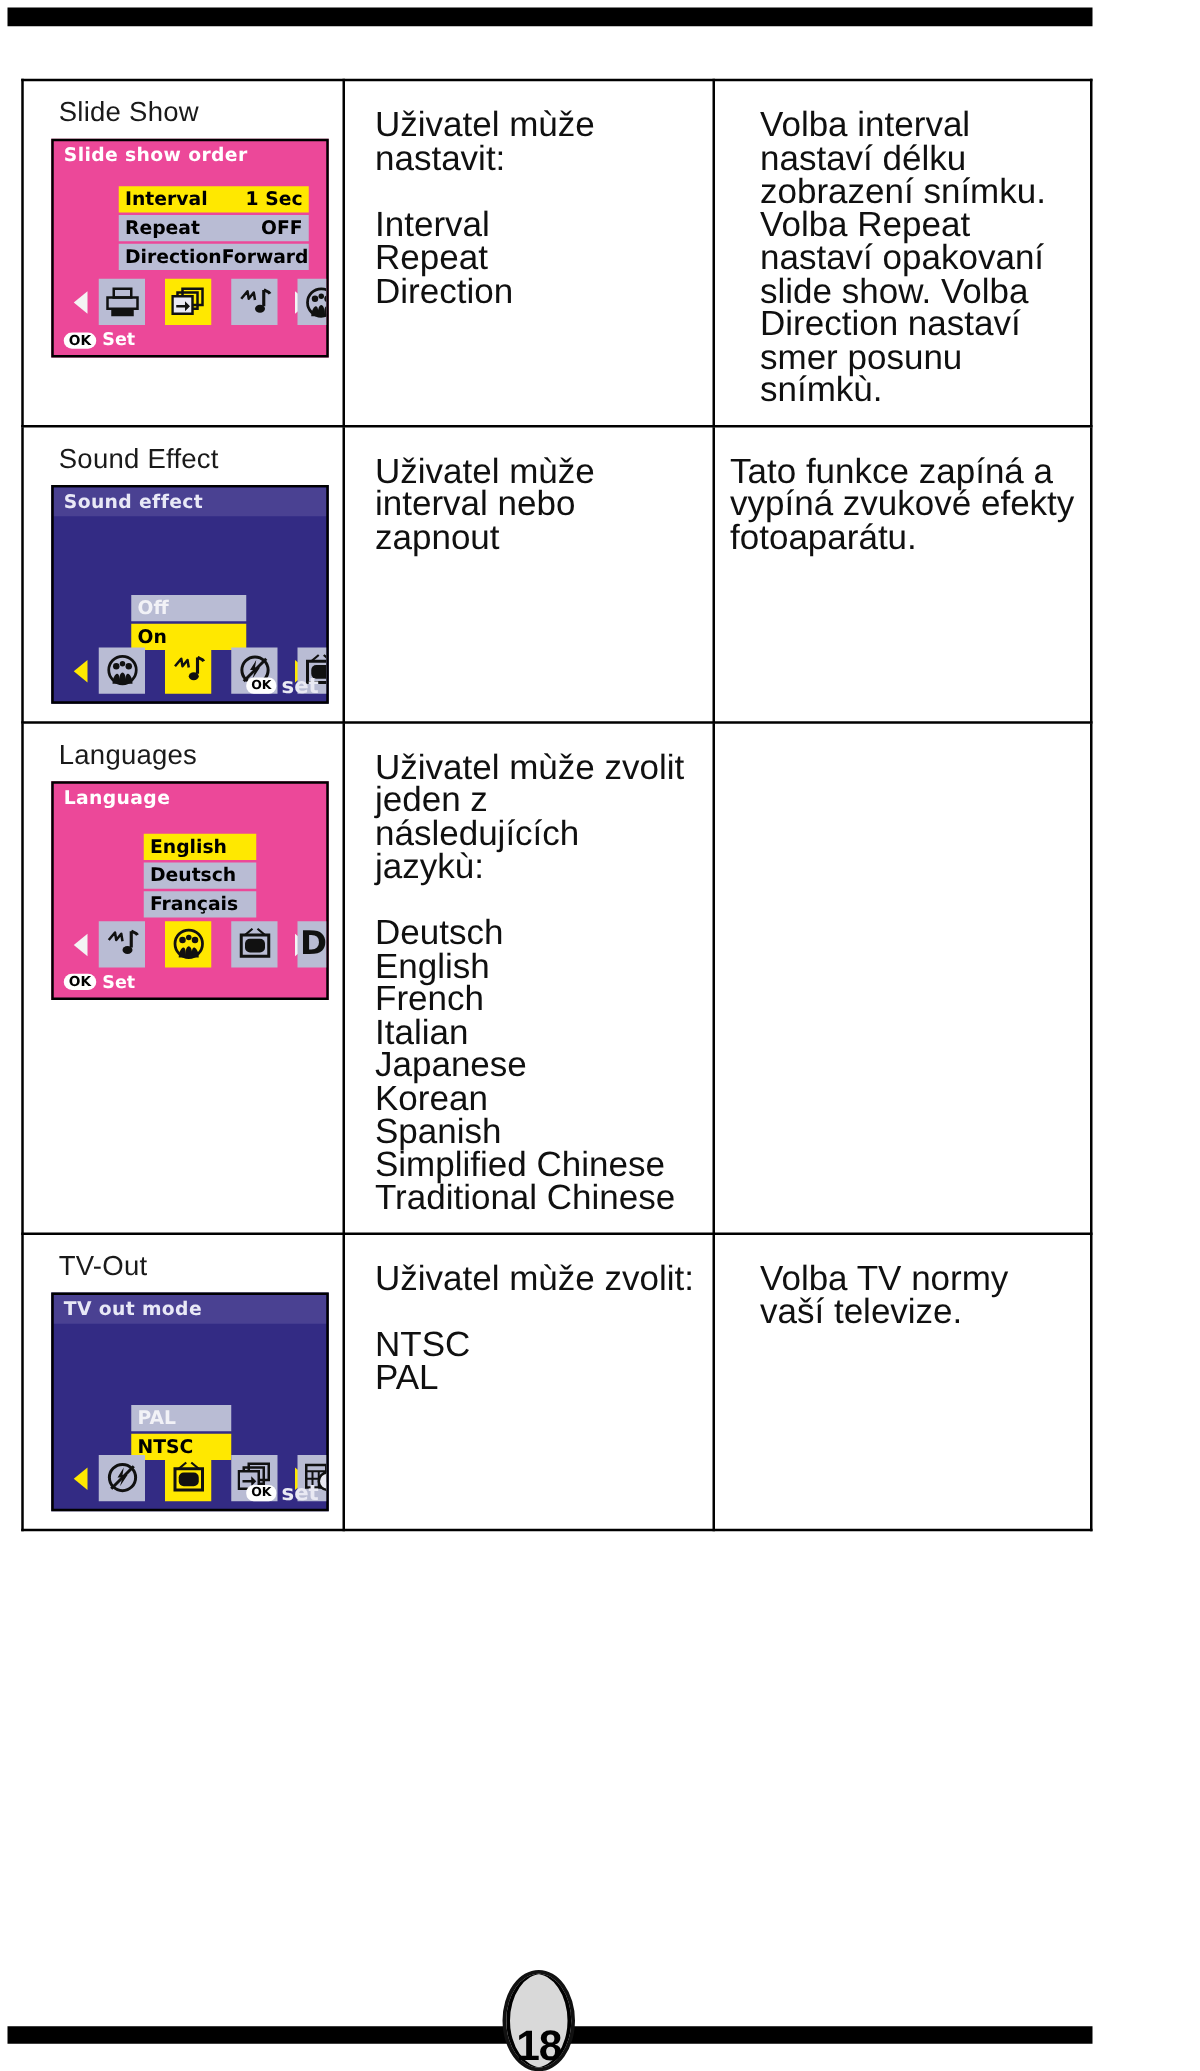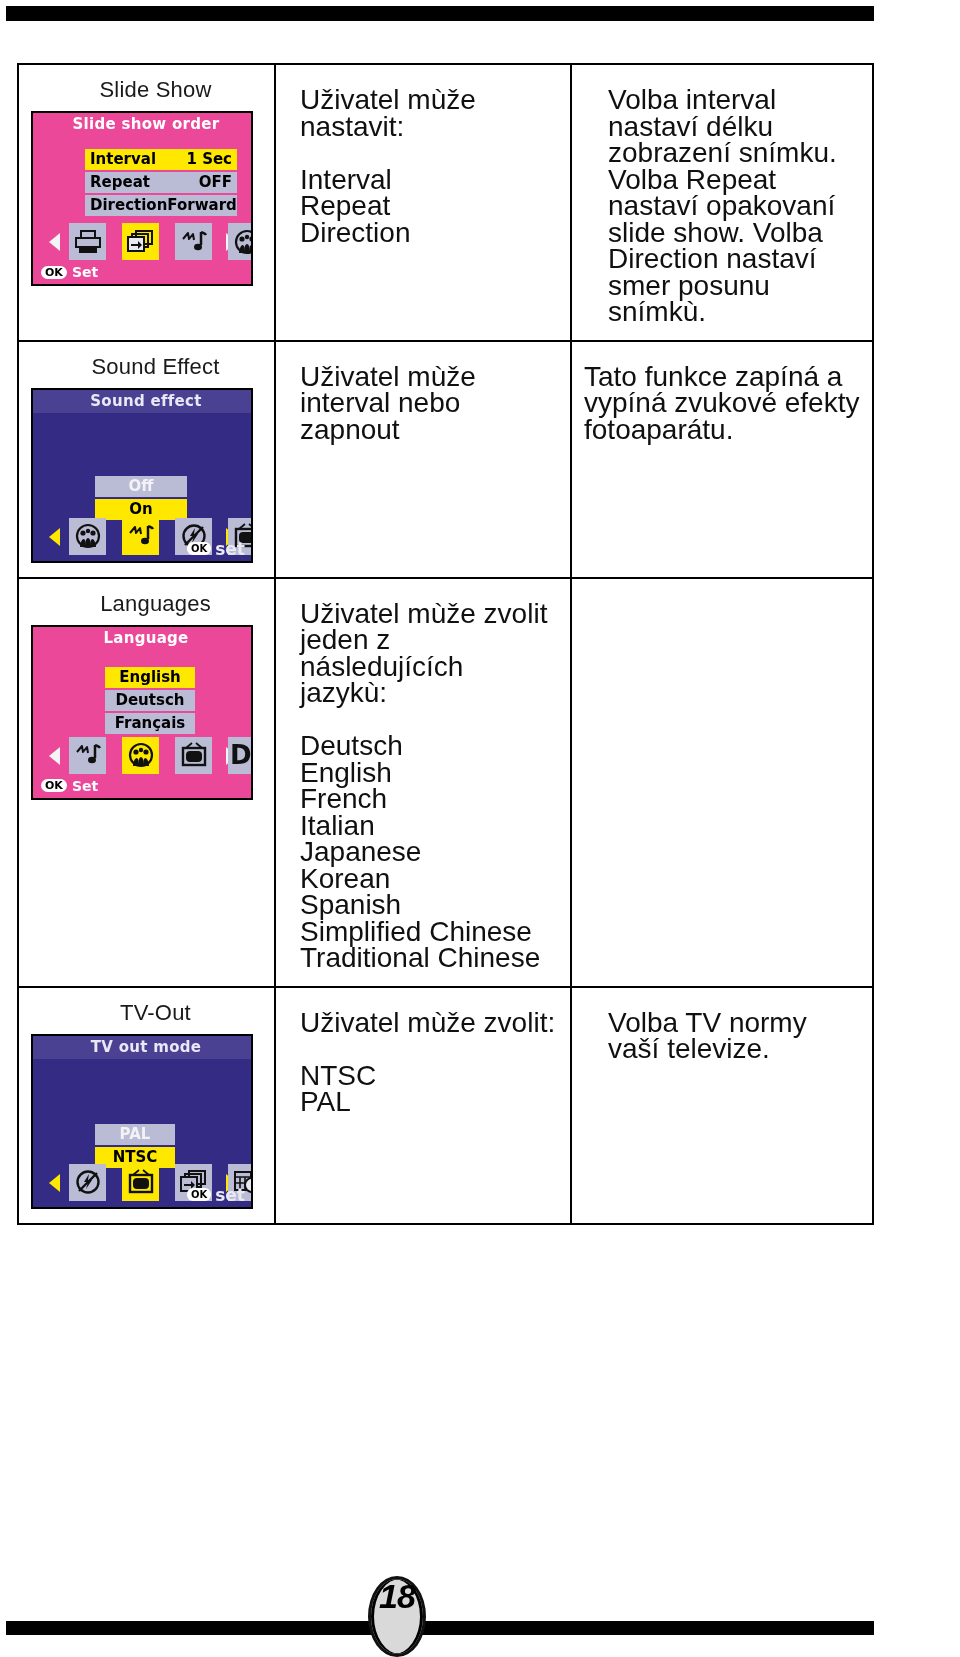--- a/index.html
+++ b/index.html
@@ -28,34 +28,33 @@
   .bottom-rule {
     position: absolute;
     left: 6px;
     top: 1621px;
     width: 868px;
     height: 14px;
     background: #000;
   }
   .page-number-oval {
     position: absolute;
-    left: 368px;
+    left: 402px;
     top: 1576px;
     width: 58px;
     height: 81px;
     border-radius: 50%;
     background: #d9d9d9;
     box-shadow: -3px 0 0 0 #000 inset, 3px 0 0 0 #000 inset;
     border: 3px solid #111;
     box-sizing: border-box;
     display: flex;
-    align-items: flex-start;
+    align-items: flex-end;
     justify-content: center;
     z-index: 5;
-    font-style: italic;
   }
   .page-number-oval span {
     font-size: 34px;
     font-weight: bold;
     color: #000;
     line-height: 1;
     letter-spacing: -1px;
   }
 
   
@@ -69,21 +68,21 @@
   }
   .doc-table td {
     border: 2px solid #000;
     vertical-align: top;
     padding: 0;
   }
   .col-shot   { width: 257px; }
   .col-mid    { width: 296px; }
   .col-right  { width: 302px; }
 
-  .cell-pad-shot { padding: 12px 0 14px 12px; text-align: center; }
+  .cell-pad-shot { padding: 12px 0 14px 22px; }
   .cell-pad-text { padding: 22px 12px 14px 24px; }
 
   .row-label {
     font-size: 22px;
     color: #1a1a1a;
     margin: 0 0 8px 6px;
     letter-spacing: 0.2px;
   }
 
   .txt {

